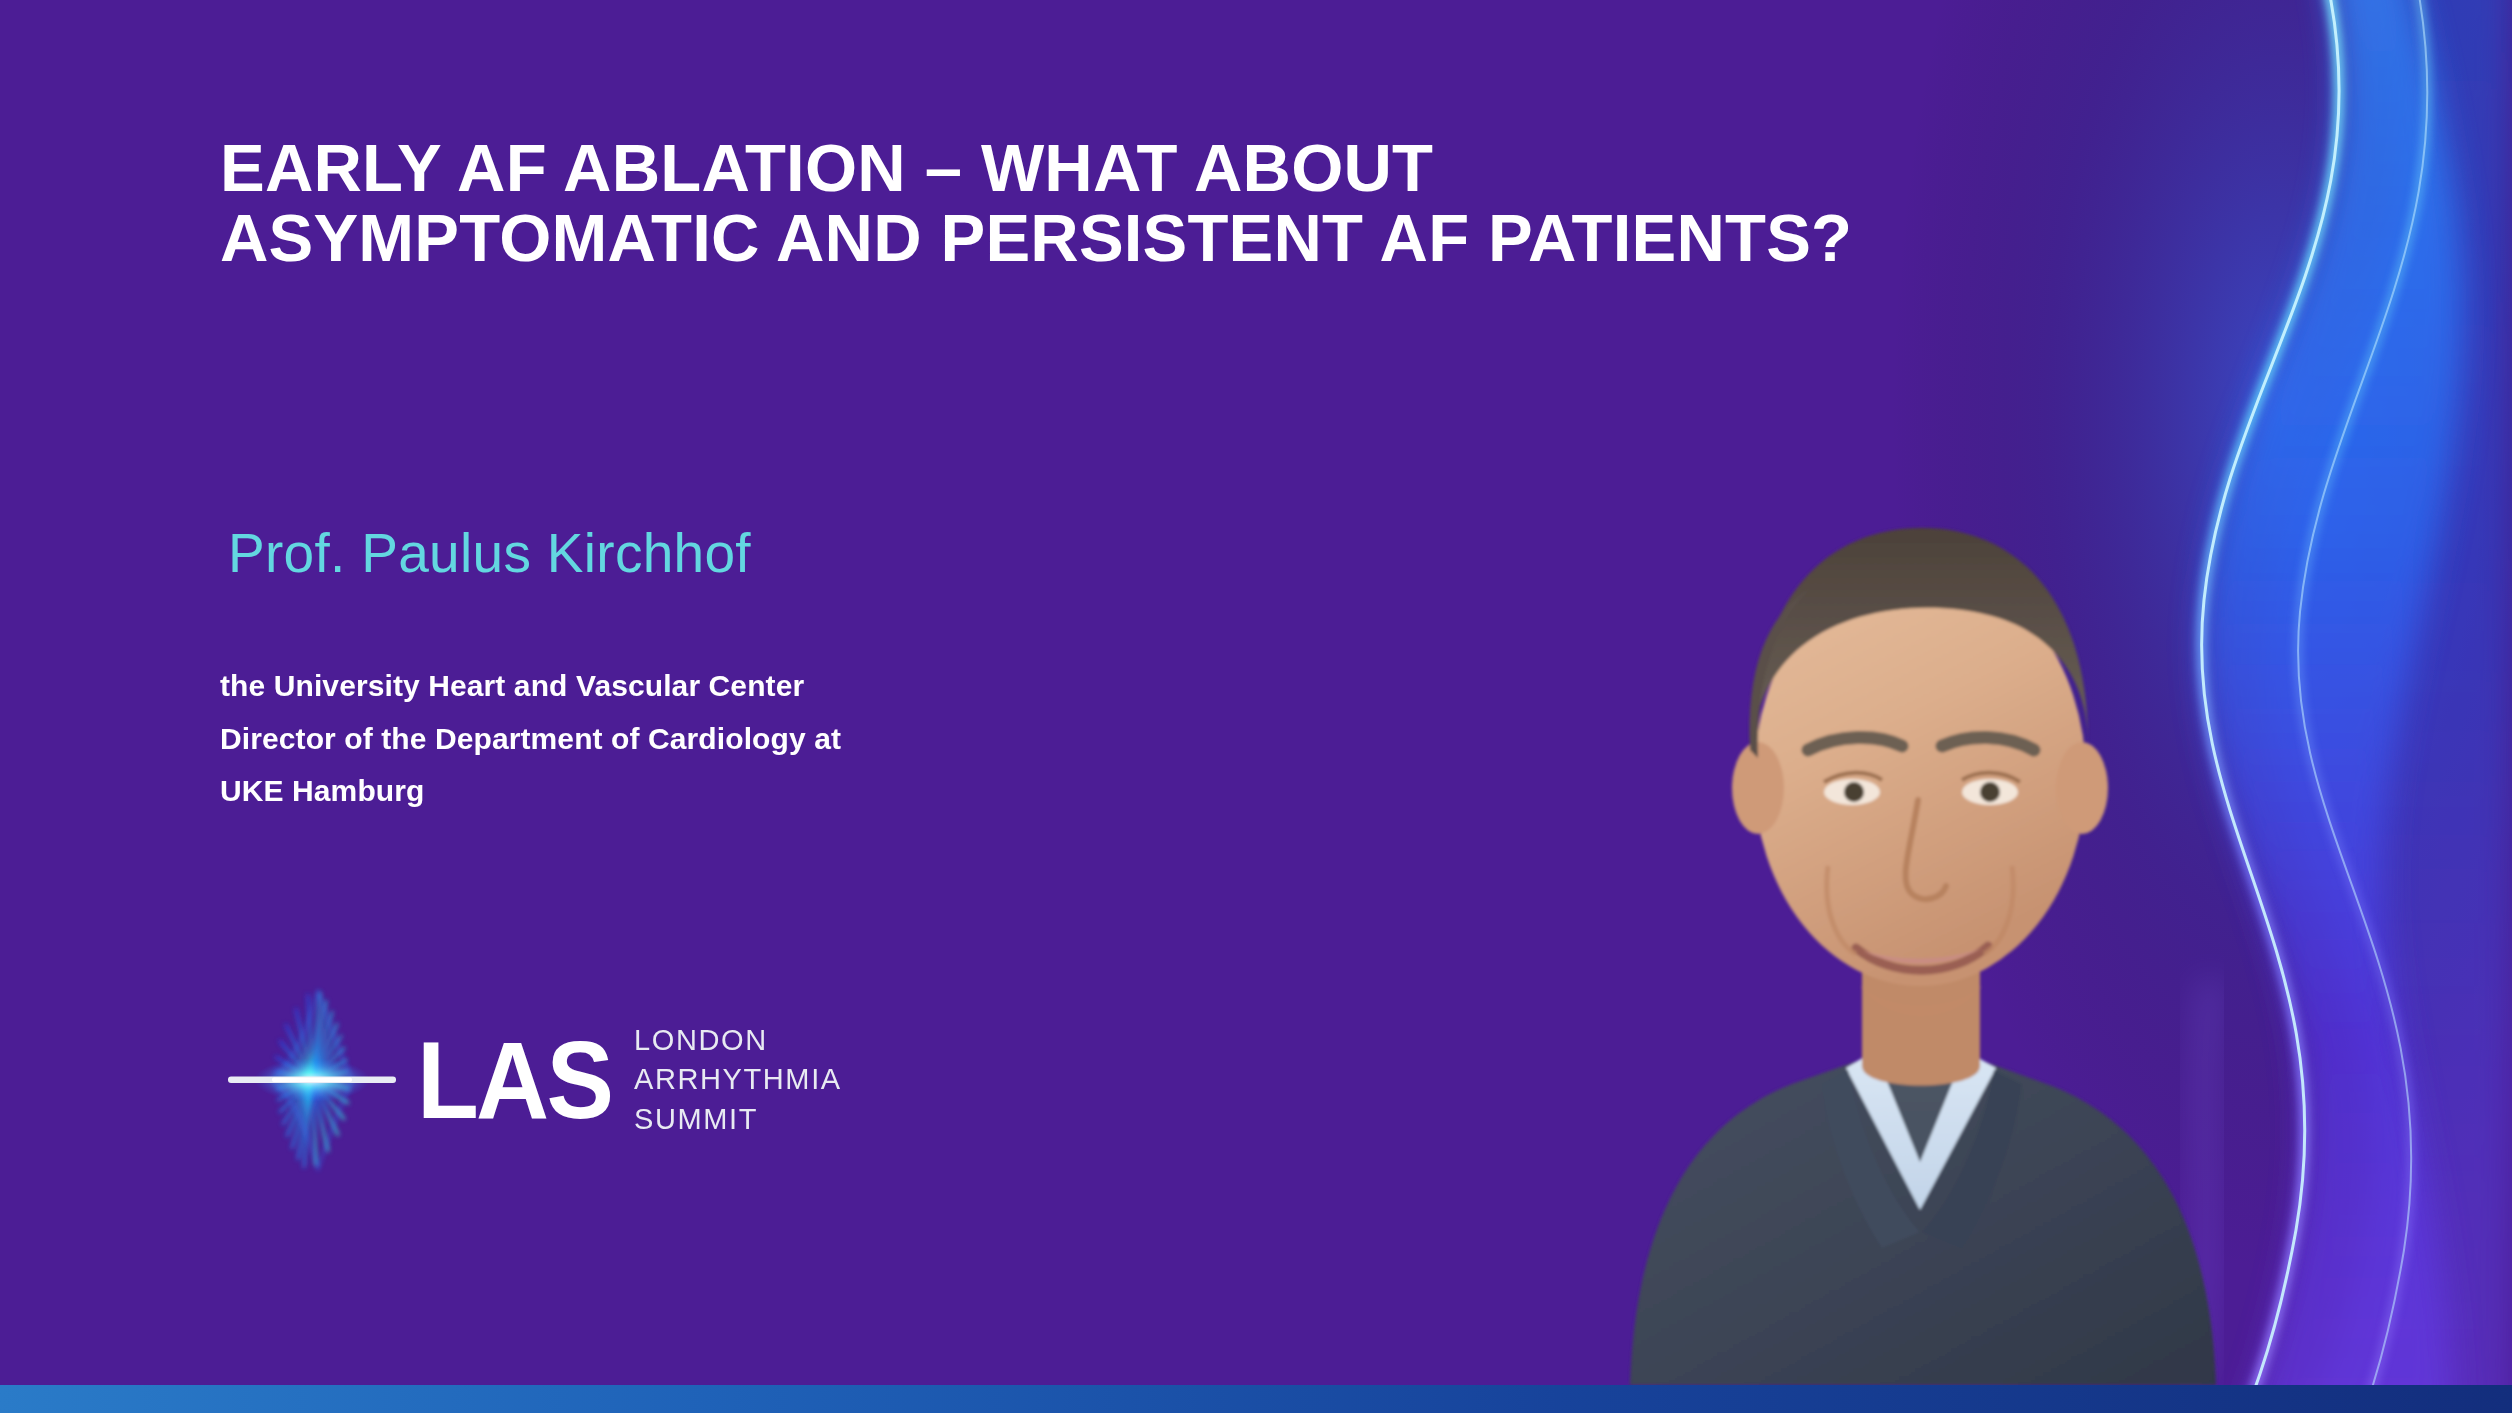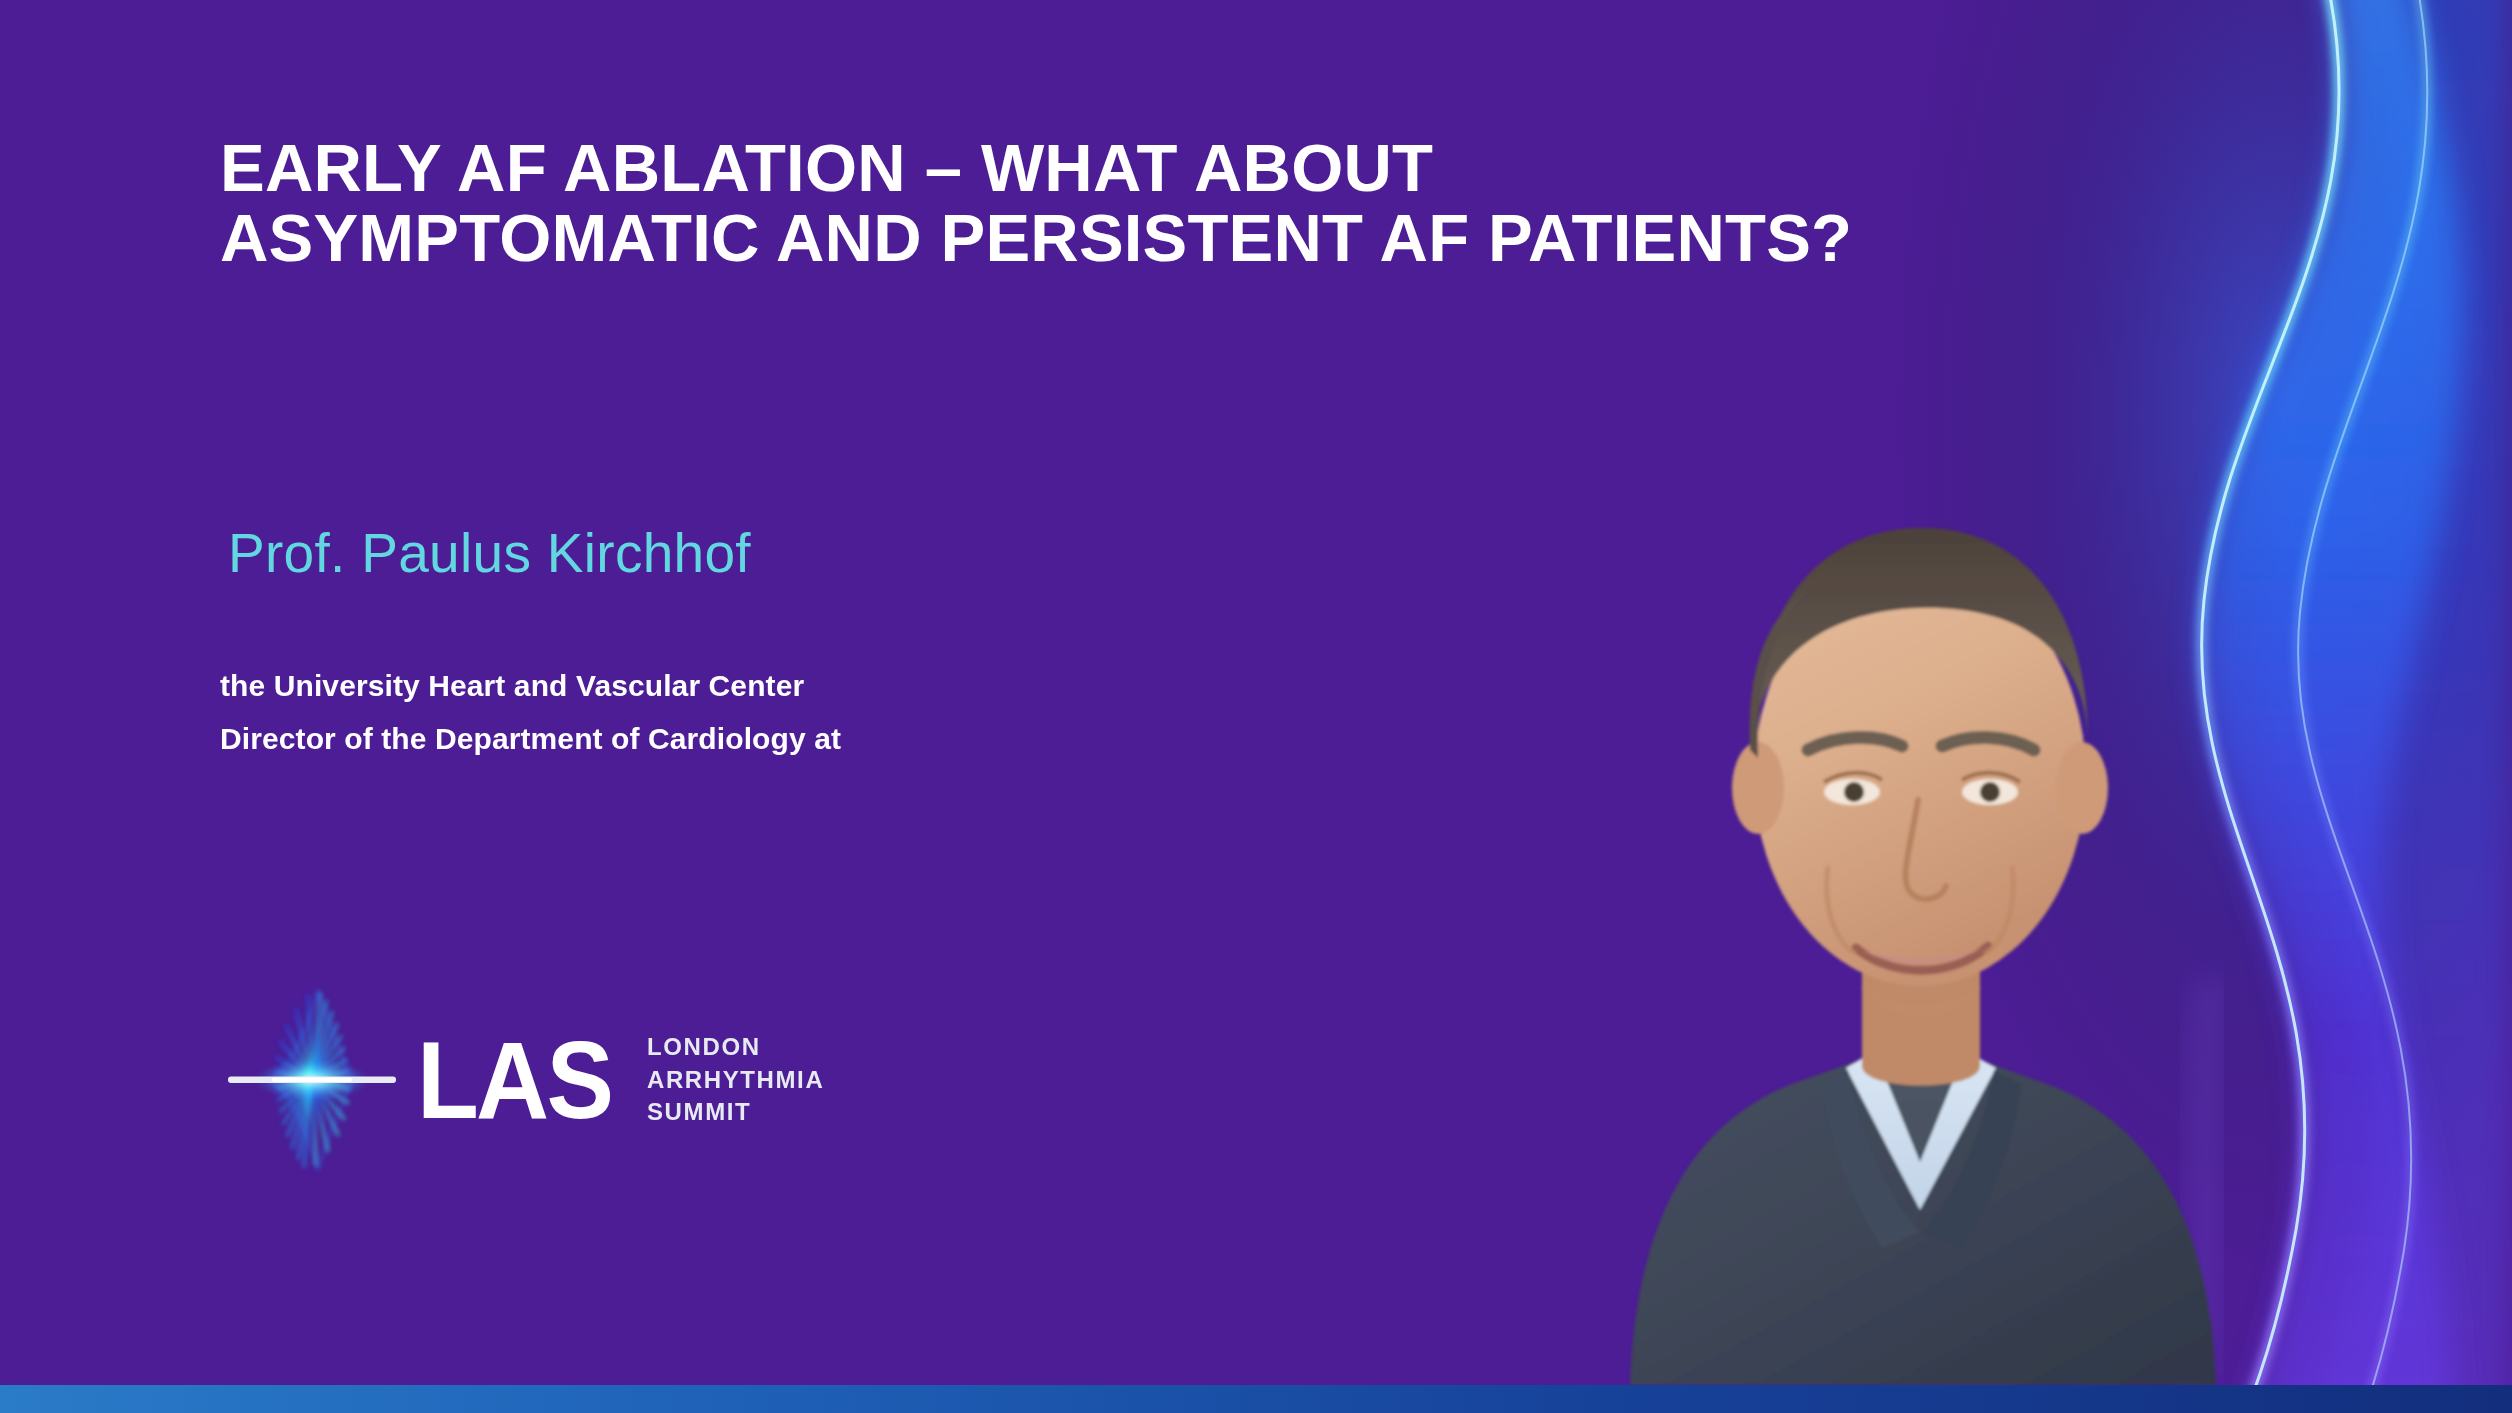--- a/index.html
+++ b/index.html
@@ -119,25 +119,25 @@
     color: #ffffff;
     font-size: 110px;
     line-height: 0.82;
     font-weight: 800;
     letter-spacing: -3px;
     font-stretch: condensed;
     transform: scaleX(0.92);
     transform-origin: left center;
   }
   .logo-sub {
-    margin-left: 19px;
+    margin-left: 6px;
     color: #e8eaf2;
-    font-size: 24px;
+    font-size: 29px;
     line-height: 1.36;
-    font-weight: 700;
+    font-weight: 400;
     letter-spacing: 1.6px;
     text-transform: uppercase;
   }
   .logo-sub span { display: block; }
 
   
   .bottom-bar {
     position: absolute;
     left: 0;
     bottom: 0;
@@ -275,20 +275,21 @@
 
   <div class="content">
 
     <h1 class="slide-title">EARLY AF ABLATION – WHAT ABOUT ASYMPTOMATIC AND PERSISTENT AF PATIENTS?</h1>
 
     <div class="speaker-name">Prof. Paulus Kirchhof</div>
 
     <div class="speaker-role">
       <span class="role-line">the University Heart and Vascular Center</span>
       <span class="role-line">Director of the Department of Cardiology at</span>
+      <span class="role-line">UKE Hamburg</span>
     </div>
 
     <div class="logo-lockup">
 
       <div class="logo-mark">
         <svg viewBox="0 0 185 190" xmlns="http://www.w3.org/2000/svg">
           <defs>
             <linearGradient id="rayGrad" x1="0" y1="0" x2="1" y2="0.6">
               <stop offset="0%" stop-color="#2244ee"></stop>
               <stop offset="45%" stop-color="#1d8bf5"></stop>

